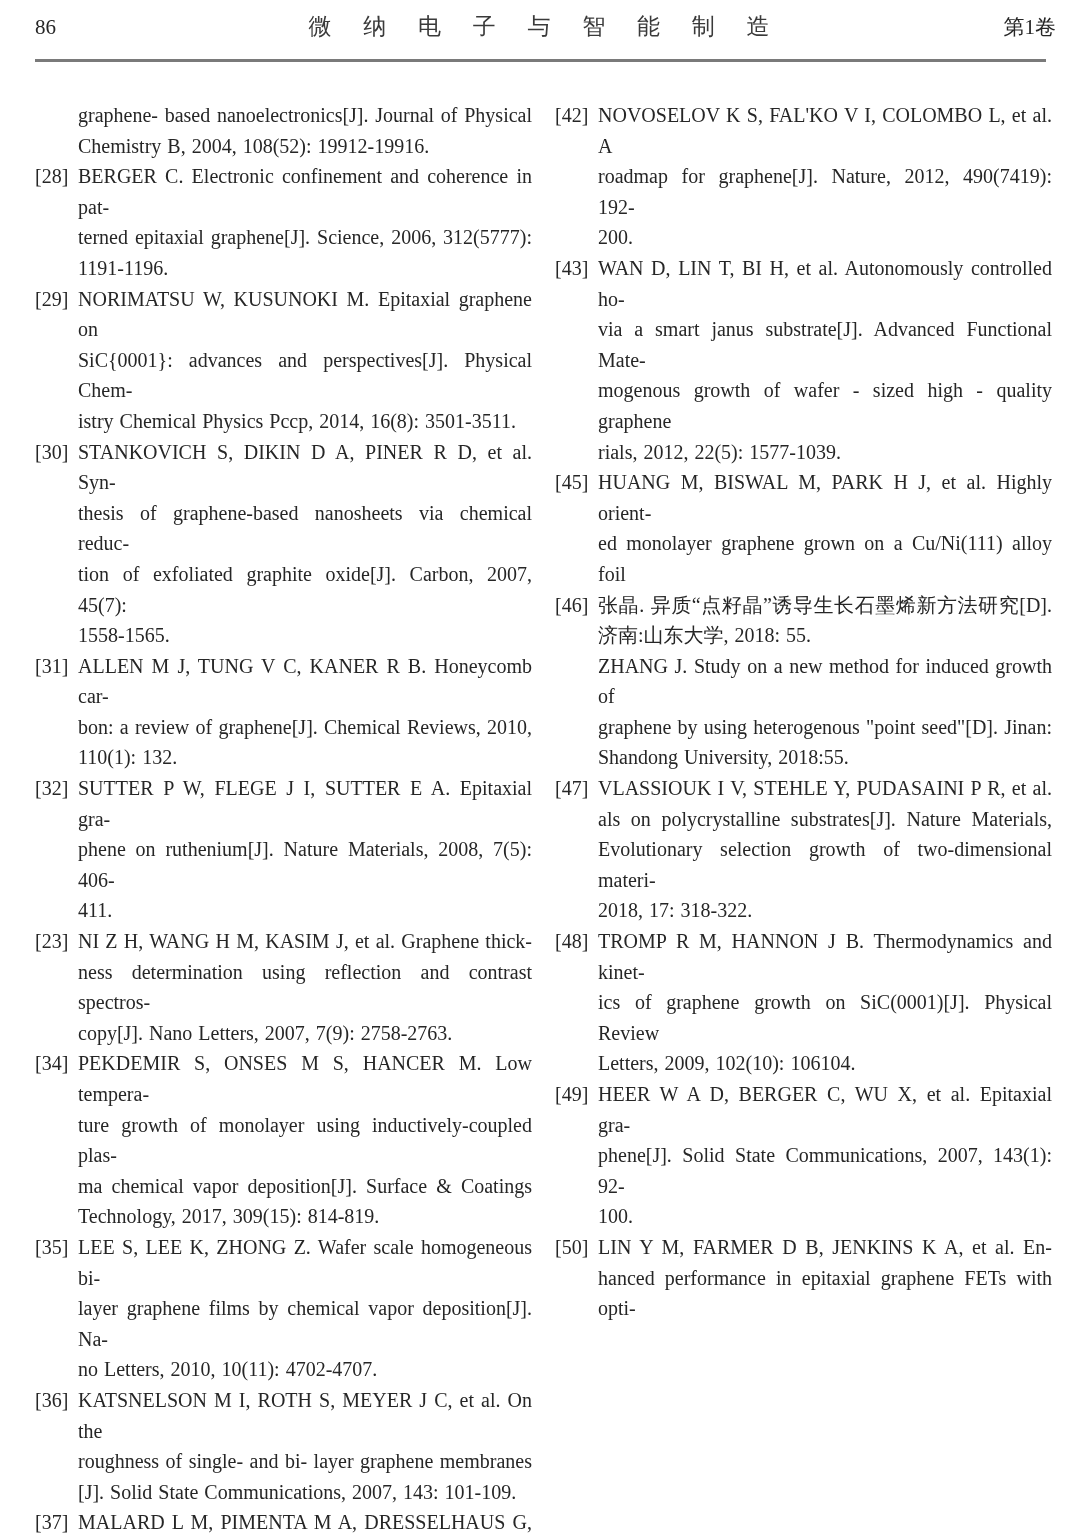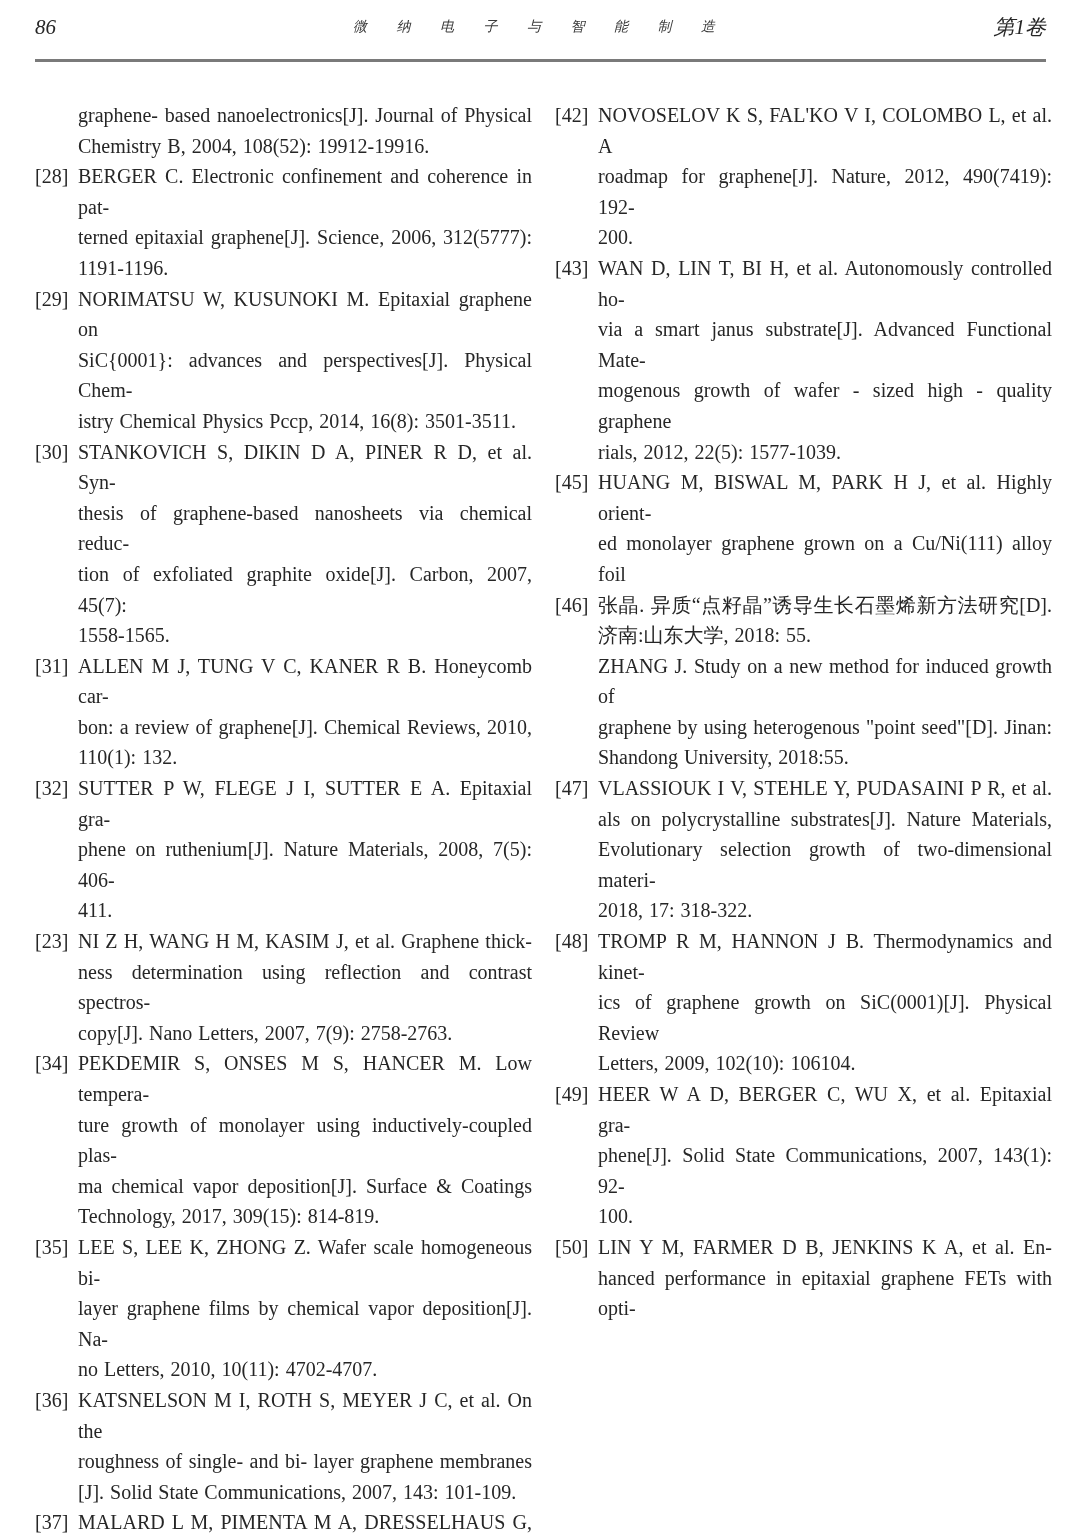--- a/index.html
+++ b/index.html
@@ -8,31 +8,30 @@
     width: 1080px;
     height: 1534px;
     background: #ffffff;
     font-family: "Liberation Serif", "DejaVu Serif", serif;
     color: #262626;
     overflow: hidden;
   }
   
   .running-head {
     position: absolute;
-    top: 10px; left: 35px; right: 34px;
+    top: 10px; left: 35px; right: 24px;
     height: 34px;
     font-size: 21px;
     line-height: 34px;
-    font-style: italic;
   }
   .page-number { position: absolute; left: 0; top: 0; }
   .journal-title {
     position: absolute; left: 50%; top: 0;
     transform: translateX(-50%);
-    font-size: 14px;
+    font-size: 23px;
     letter-spacing: 13px;
     white-space: nowrap;
     color: #3a3a3a;
   }
   .volume-label { position: absolute; right: 0; top: 0; }
   .head-rule {
     position: absolute;
     top: 59px; left: 35px; right: 34px;
     height: 3px;
     background: #7a7a7a;

